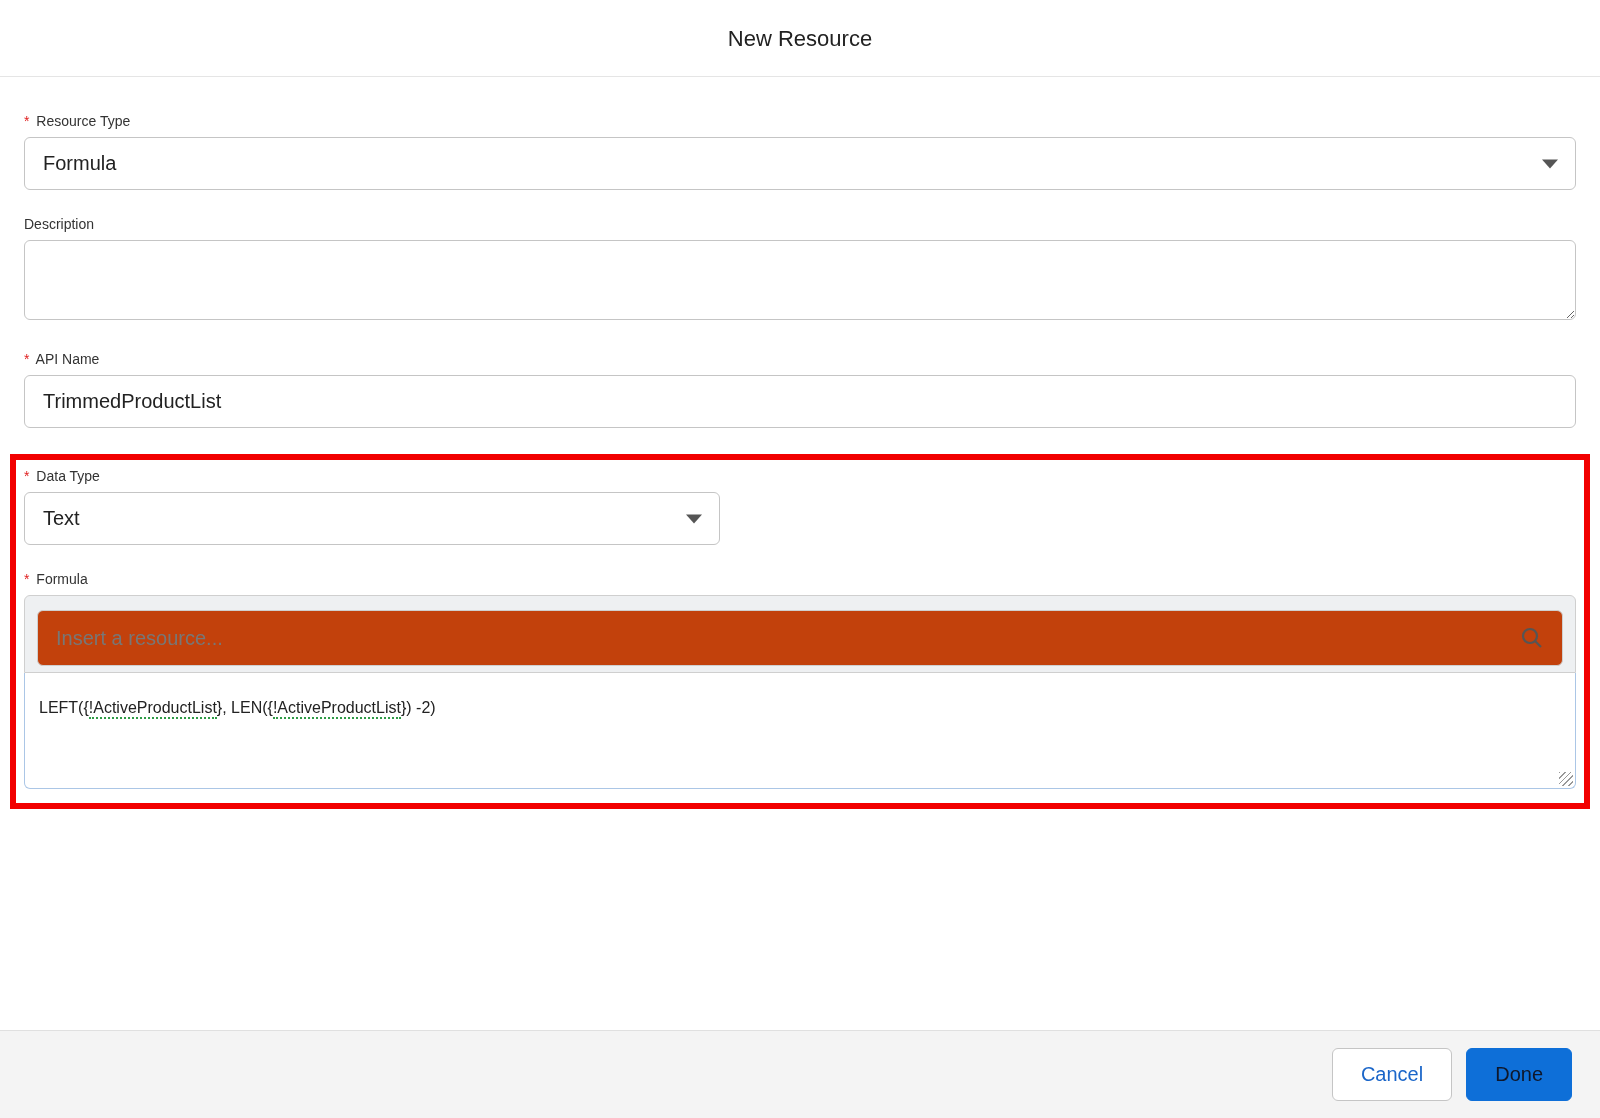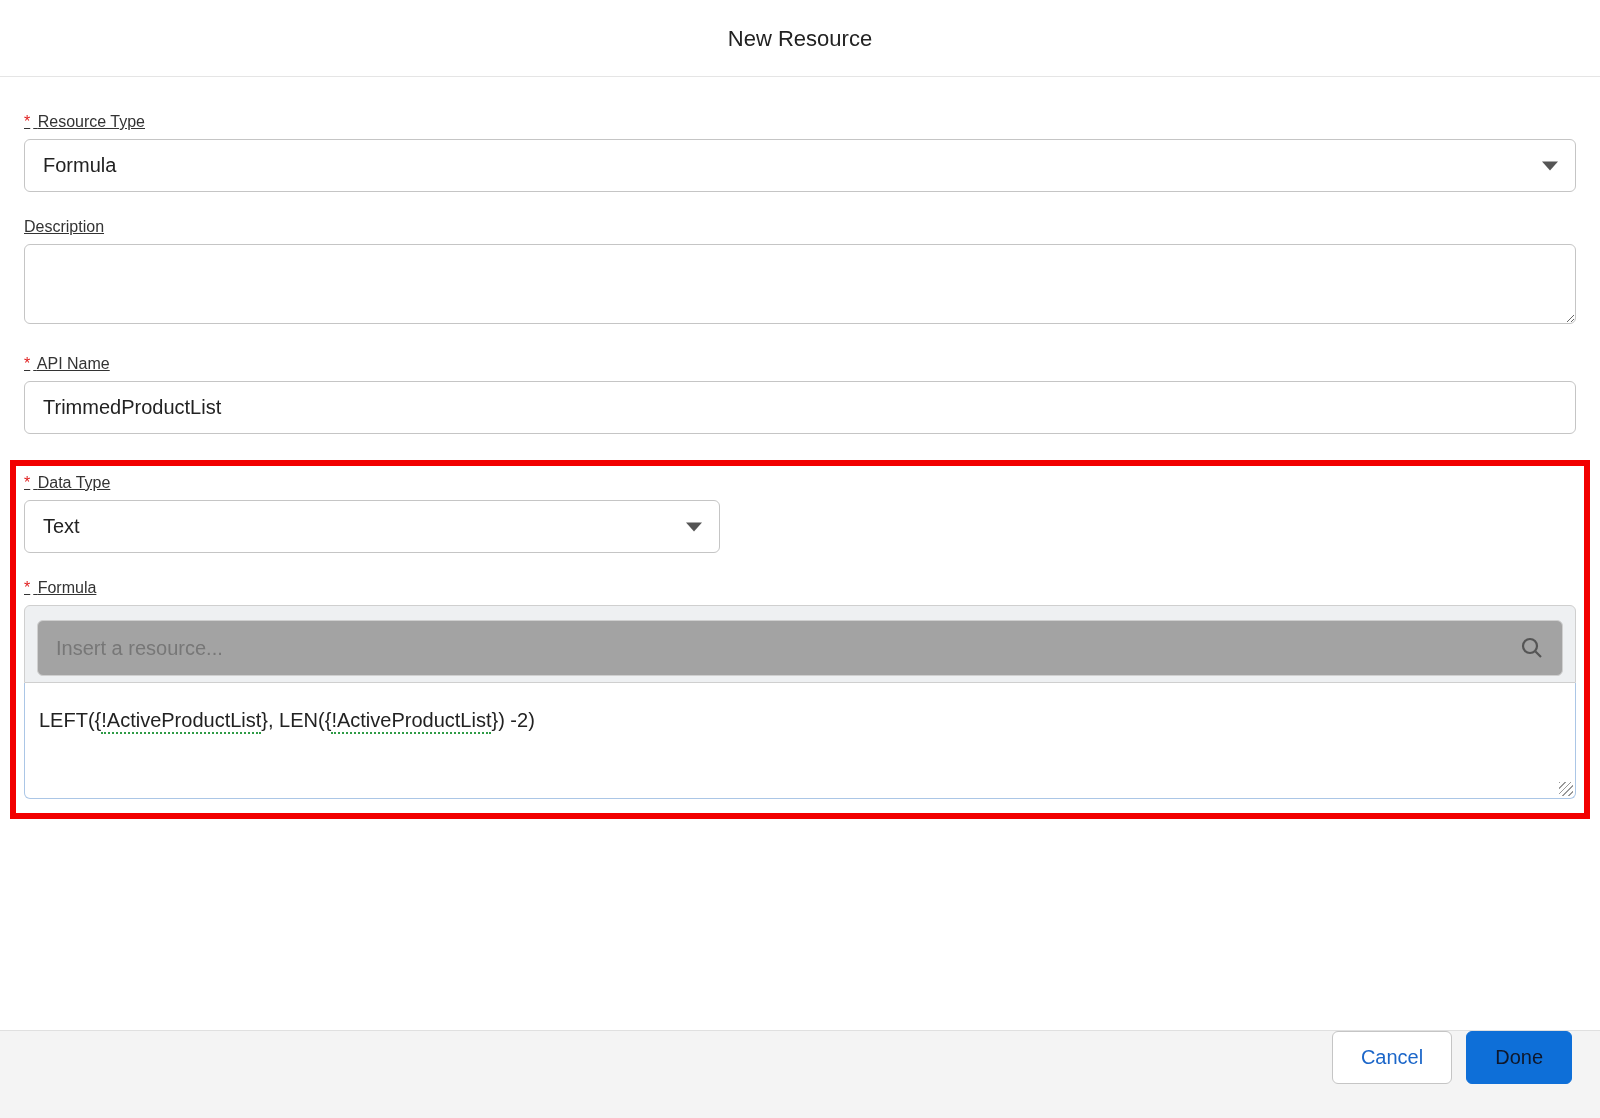--- a/index.html
+++ b/index.html
@@ -18,24 +18,23 @@
     font-size: 22px;
     font-weight: 400;
     border-bottom: 1px solid #e5e5e5;
   }
   .form-body {
     padding: 36px 24px 0 24px;
   }
   .field-group { margin-bottom: 26px; }
   .label {
     display: block;
-    font-size: 16px;
+    font-size: 14px;
     color: #333;
     margin-bottom: 8px;
-    text-decoration: underline;
   }
   .label .req { color: #e02020; margin-right: 3px; }
   .select-wrap, .input-wrap {
     position: relative;
   }
   .select-input, .text-input, .textarea {
     width: 100%;
     border: 1px solid #c5c5c5;
     border-radius: 6px;
     background: #fff;
@@ -69,21 +68,21 @@
   }
   .formula-section .label { margin-top: 0; }
   .formula-toolbar {
     background: #eef0f2;
     border: 1px solid #cfcfcf;
     border-radius: 6px 6px 0 0;
     padding: 14px 12px 6px 12px;
   }
   .resource-search {
     position: relative;
-    background: #a3a3a3;
+    background: #c2410c;
     border: 1px solid #cfcfcf;
     border-radius: 6px;
     height: 56px;
     display: flex;
     align-items: center;
     padding: 0 18px;
   }
   .resource-search input {
     flex: 1;
     border: none;
@@ -95,42 +94,42 @@
   .resource-search input::placeholder { color: #777; }
   .search-icon { color: #555; flex-shrink: 0; }
   .formula-editor {
     border: 1px solid #abc6e6;
     border-top: none;
     border-radius: 0 0 6px 6px;
     background: #fff;
     padding: 26px 16px 10px 14px;
     height: 116px;
     position: relative;
-    font-size: 20px;
+    font-size: 16px;
     overflow: hidden;
   }
   .formula-editor .resize-handle {
     position: absolute;
     right: 2px; bottom: 2px;
     width: 14px; height: 14px;
     background: repeating-linear-gradient(135deg,#999 0 1px, transparent 1px 4px);
   }
   .token-var {
     border-bottom: 2px dotted #2e9b46;
     padding-bottom: 1px;
   }
   .modal-footer {
     position: absolute;
     left: 0; right: 0; bottom: 0;
     height: 88px;
     background: #f4f4f4;
     border-top: 1px solid #e0e0e0;
     display: flex;
     justify-content: flex-end;
-    align-items: flex-start;
+    align-items: center;
     padding-right: 28px;
     gap: 14px;
   }
   .btn {
     font-size: 20px;
     font-family: inherit;
     border-radius: 6px;
     padding: 14px 28px;
     border: 1px solid #c5c5c5;
     background: #fff;

